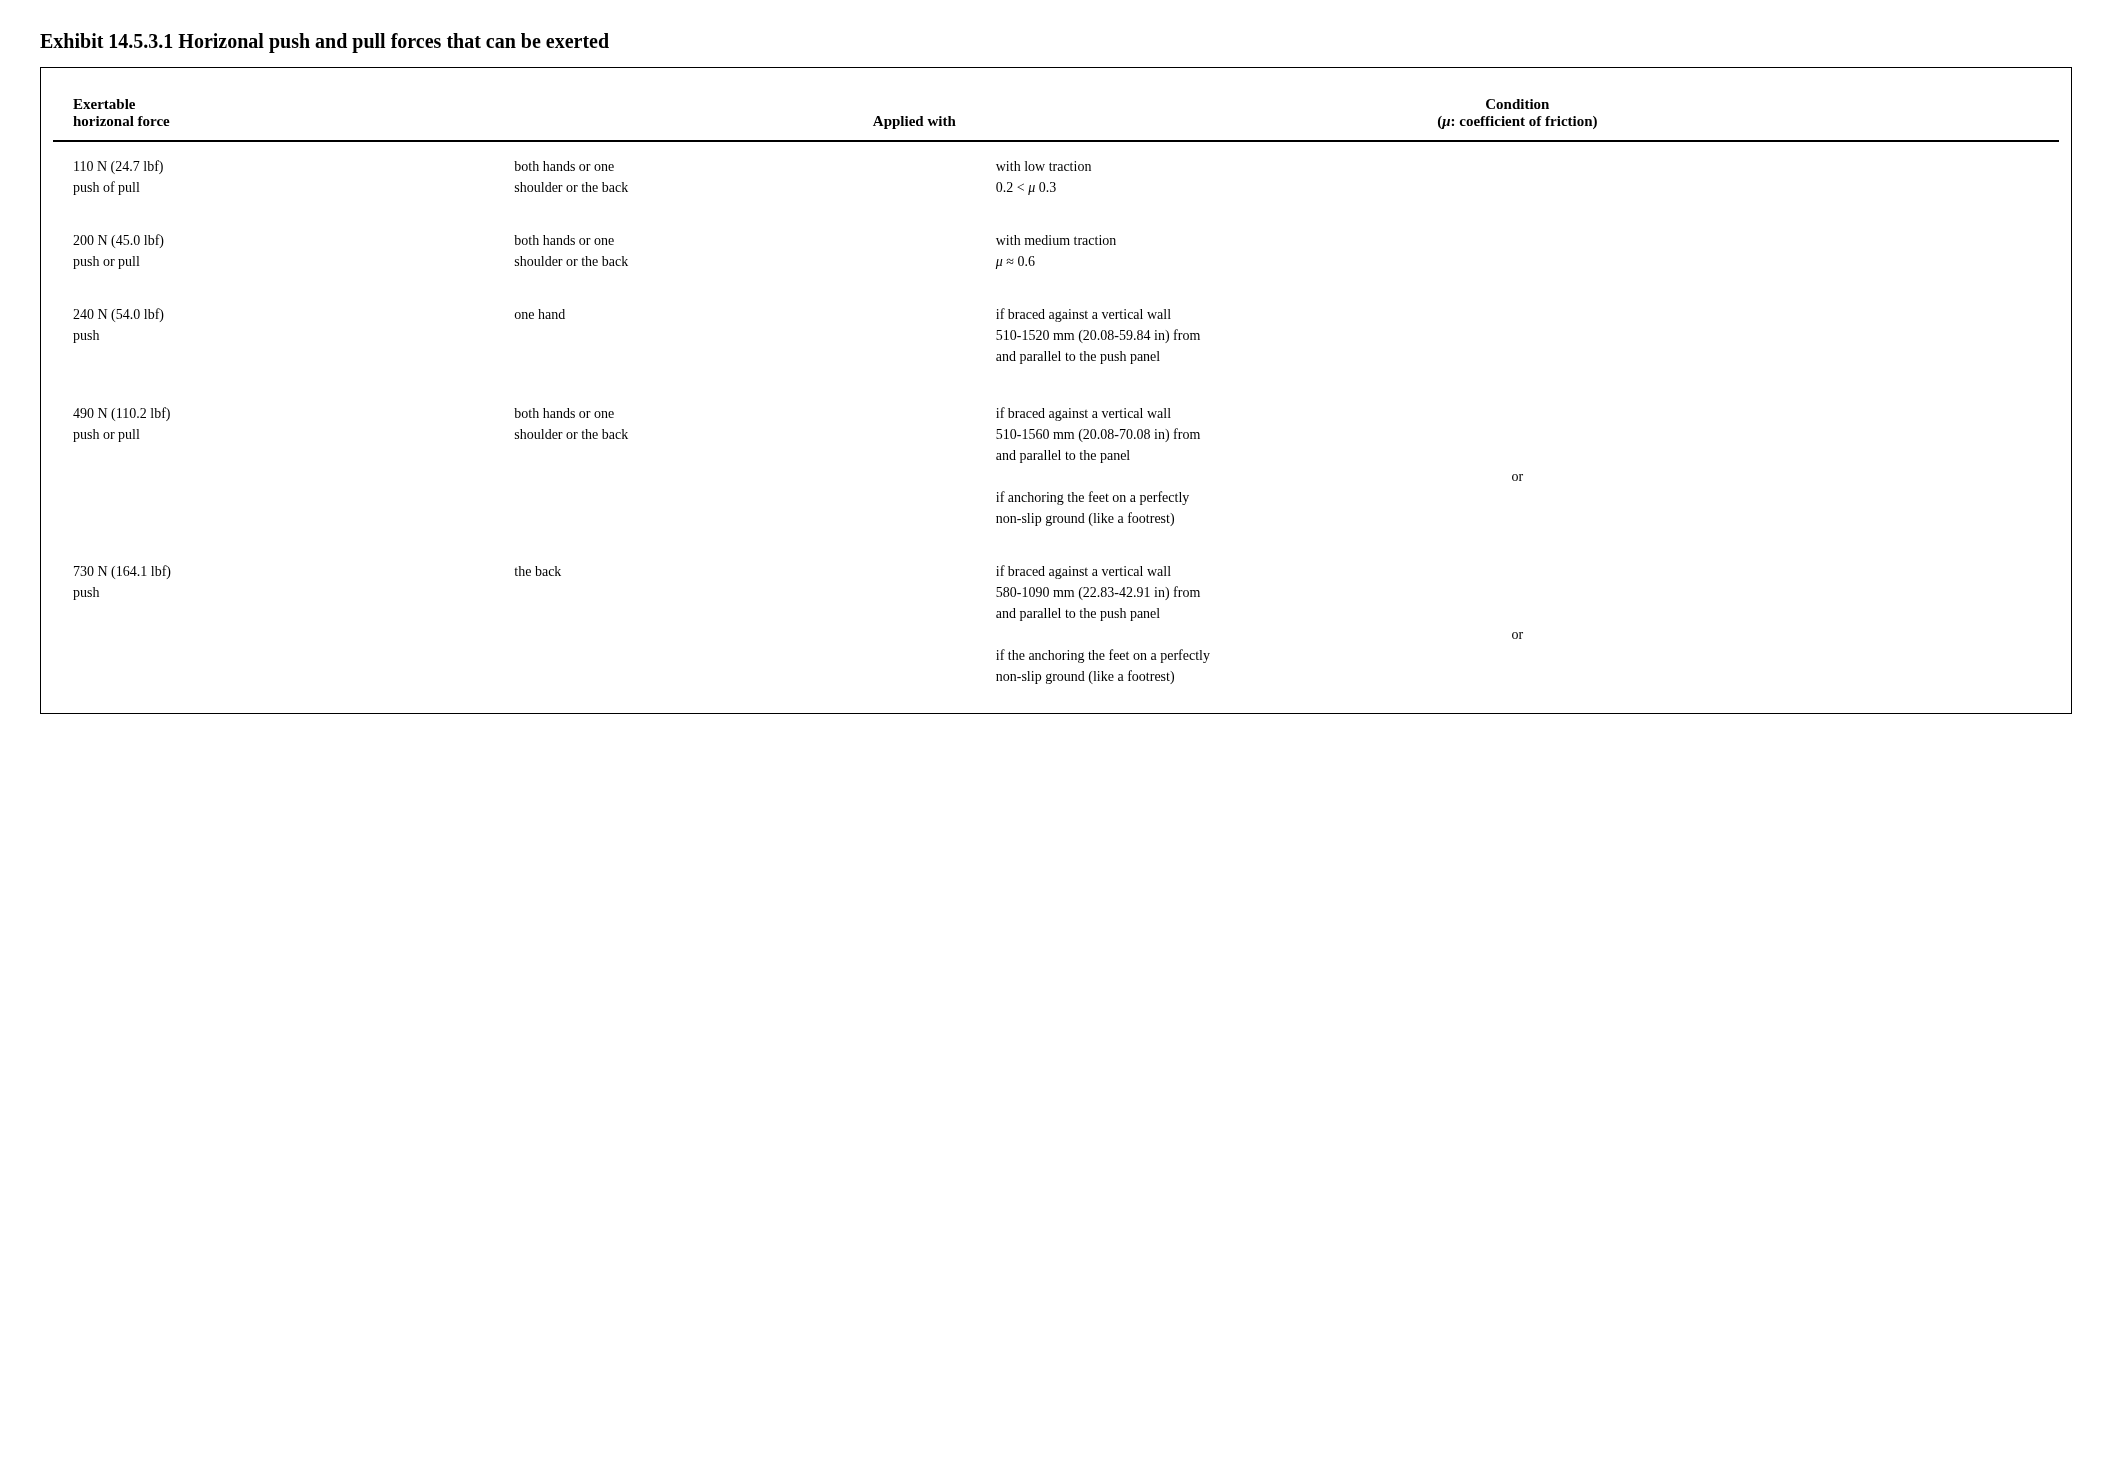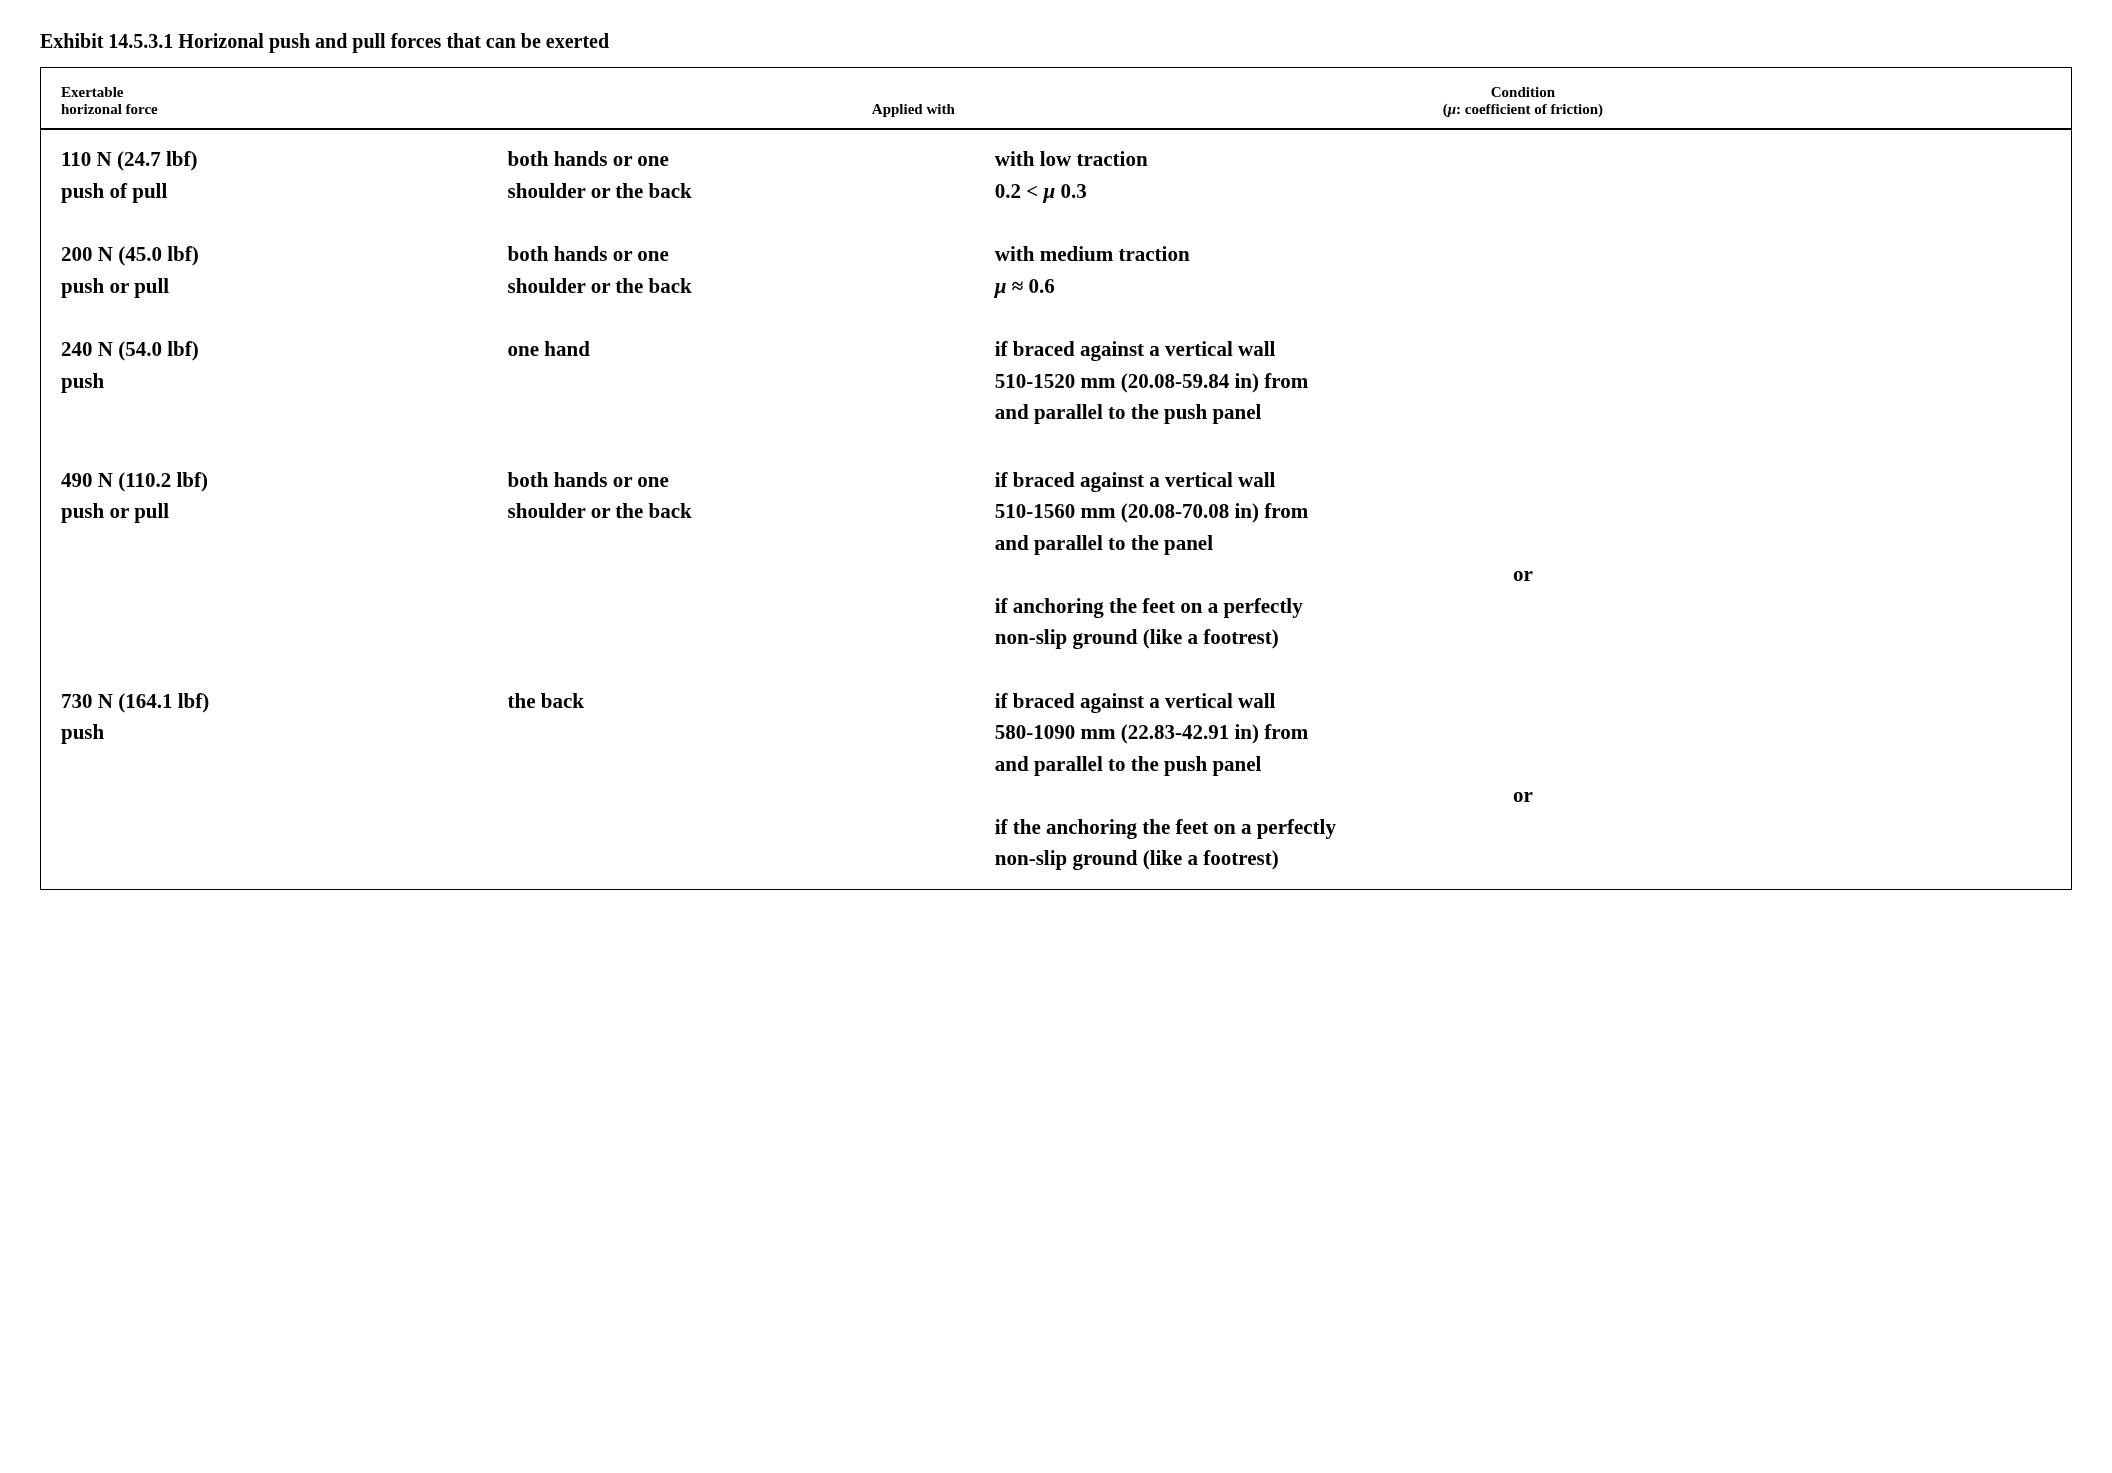--- a/index.html
+++ b/index.html
@@ -17,21 +17,21 @@
     }
 
     .exhibit-title {
       font-weight: bold;
       font-size: 20px;
       margin-bottom: 14px;
     }
 
     .table-wrapper {
       border: 1.5px solid #000;
-      padding: 0;
+      padding: 12px;
       width: 100%;
     }
 
     table {
       width: 100%;
       border-collapse: collapse;
     }
 
     thead tr th {
       padding: 16px 20px 10px 20px;
@@ -53,23 +53,22 @@
       width: 54%;
     }
 
     .header-row th {
       border-bottom: 2px solid #000;
     }
 
     tbody tr td {
       padding: 14px 20px;
       vertical-align: top;
-      font-size: 21px;
+      font-size: 14px;
       line-height: 1.5;
-      font-weight: bold;
     }
 
     tbody tr td:first-child {
       white-space: nowrap;
     }
 
     .header-condition {
       text-align: center;
     }
 

